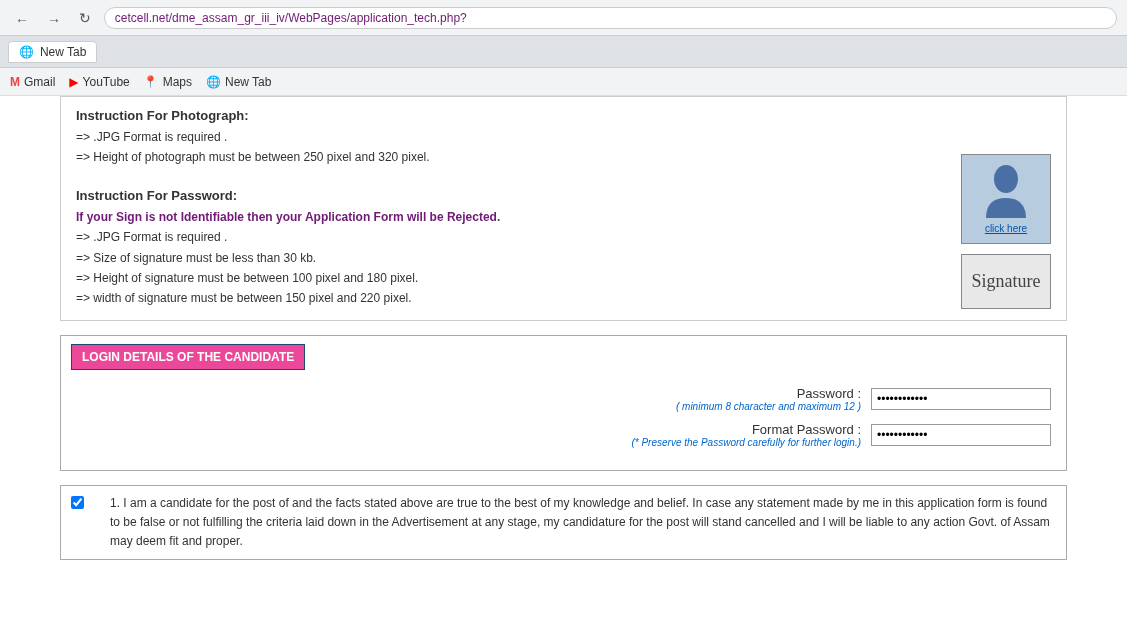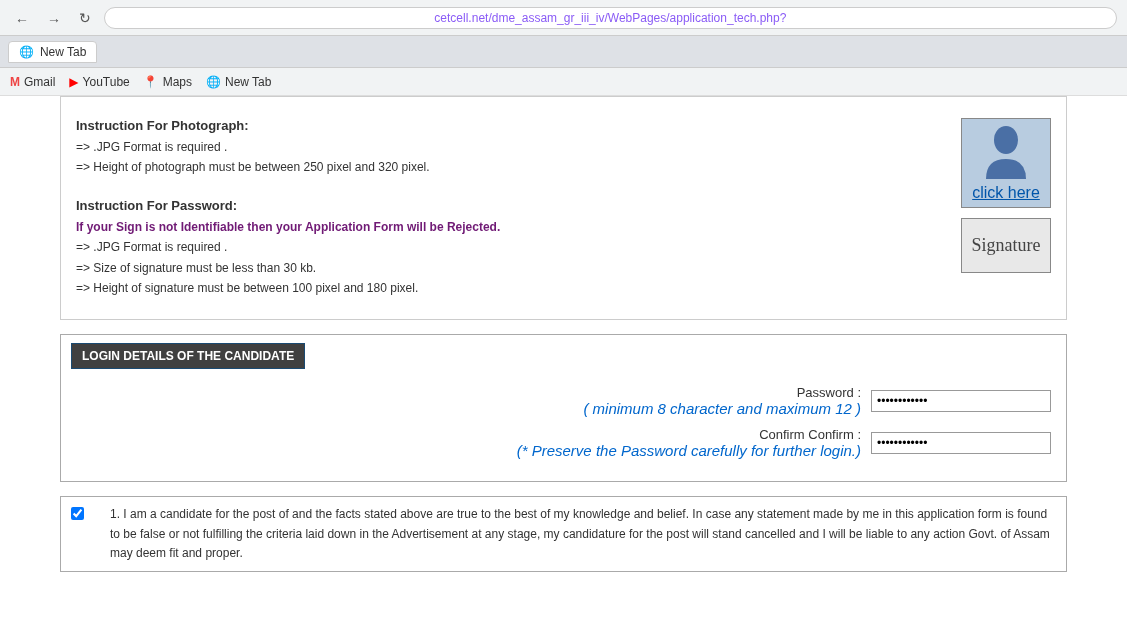--- a/index.html
+++ b/index.html
@@ -27,23 +27,22 @@
       font-size: 14px;
       color: #555;
       padding: 2px 5px;
     }
     .browser-url-bar {
       flex: 1;
       border: 1px solid #ccc;
       border-radius: 12px;
       padding: 3px 10px;
       font-size: 12px;
-      color: #8b5cf6;
-      background: white;
-      text-align: center;
+      color: #701a75;
+      background: white;
     }
     .browser-tabs {
       background: #dee1e6;
       display: flex;
       align-items: center;
       gap: 4px;
       padding: 4px 8px;
       border-bottom: 1px solid #ccc;
       height: 32px;
     }
@@ -100,21 +99,21 @@
       font-size: 13px;
     }
 
     
     .section-box {
       border: 1px solid #aaa;
       margin-bottom: 14px;
       padding: 0;
     }
     .section-title {
-      background: #404040;
+      background: #ec4899;
       color: white;
       font-weight: bold;
       font-size: 12px;
       padding: 5px 10px;
       display: inline-block;
       margin: 8px 0 8px 10px;
       border: 1px solid #1a4a72;
     }
 
     .section-body {
@@ -129,21 +128,21 @@
       justify-content: flex-end;
     }
     .form-label {
       text-align: right;
       min-width: 220px;
       padding-right: 10px;
       font-size: 13px;
     }
     .form-label .sub-label {
       color: #0066cc;
-      font-size: 15px;
+      font-size: 10px;
       font-style: italic;
       display: block;
     }
     .form-input {
       width: 180px;
       padding: 3px 5px;
       border: 1px solid #999;
       font-size: 12px;
     }
 
@@ -193,46 +192,47 @@
   </div>
   <div class="bookmark-item">
     <span style="color:#555;font-size:12px;">🌐</span>
     <span>New Tab</span>
   </div>
 </div>
 
 <div class="page-content">
   <div class="main-wrapper">
 
-    <div style="border:1px solid #ccc; padding:21px 15px; margin-bottom:14px; display:flex; gap:24px;">
+    <div style="border:1px solid #ccc; padding:11px 15px; margin-bottom:14px; display:flex; gap:24px;align-items:flex-end;">
 
       <div style="flex:1;">
         <div class="instructions-heading">Instruction For Photograph:</div>
         <div class="instructions-text">=&gt; .JPG Format is required .</div>
         <div class="instructions-text">=&gt; Height of photograph must be between 250 pixel and 320 pixel.</div>
 
         <div style="height:20px;"></div>
 
         <div class="instructions-heading">Instruction For Password:</div>
         <div class="instructions-text">
           <span style="color:#701a75; font-weight:bold;">If your Sign is not Identifiable then your Application Form will be Rejected.</span>
         </div>
         <div class="instructions-text">=&gt; .JPG Format is required .</div>
         <div class="instructions-text">=&gt; Size of signature must be less than 30 kb.</div>
         <div class="instructions-text">=&gt; Height of signature must be between 100 pixel and 180 pixel.</div>
+        <div class="instructions-text">=&gt; width of signature must be between 150 pixel and 220 pixel.</div>
       </div>
 
       <div style="display:flex; flex-direction:column; gap:10px; align-items:center;">
 
         <div style="width:90px; height:90px; background:#b8cce0; border:1px solid #888; display:flex; flex-direction:column; align-items:center; justify-content:center;">
           <svg width="50" height="60" viewBox="0 0 50 60">
             <ellipse cx="25" cy="16" rx="12" ry="14" fill="#4a6fa5"></ellipse>
             <path d="M5 55 Q5 35 25 35 Q45 35 45 55 Z" fill="#4a6fa5"></path>
           </svg>
-          <span style="color:#0055aa; font-size:16px; text-decoration:underline; cursor:pointer;">click here</span>
+          <span style="color:#0055aa; font-size:10px; text-decoration:underline; cursor:pointer;">click here</span>
         </div>
 
         <div style="width:90px; height:55px; background:#e8e8e8; border:1px solid #888; display:flex; align-items:center; justify-content:center;">
           <span style="font-family:cursive; font-size:18px; color:#444;">Signature</span>
         </div>
       </div>
     </div>
 
     <div class="section-box">
       <div>
@@ -243,21 +243,21 @@
         <div class="form-row">
           <div class="form-label">
             <span>Password :</span>
             <span class="sub-label">( minimum 8 character and maximum 12 )</span>
           </div>
           <input type="password" class="form-input" value="············" style="">
         </div>
 
         <div class="form-row">
           <div class="form-label">
-            <span>Confirm Confirm :</span>
+            <span>Format Password :</span>
             <span class="sub-label">(* Preserve the Password carefully for further login.)</span>
           </div>
           <input type="password" class="form-input" value="············" style="">
         </div>
       </div>
     </div>
 
     <div class="section-box">
       <div class="checkbox-row section-body">
         <input type="checkbox" checked="" style="margin-top: 2px; flex-shrink: 0;">

